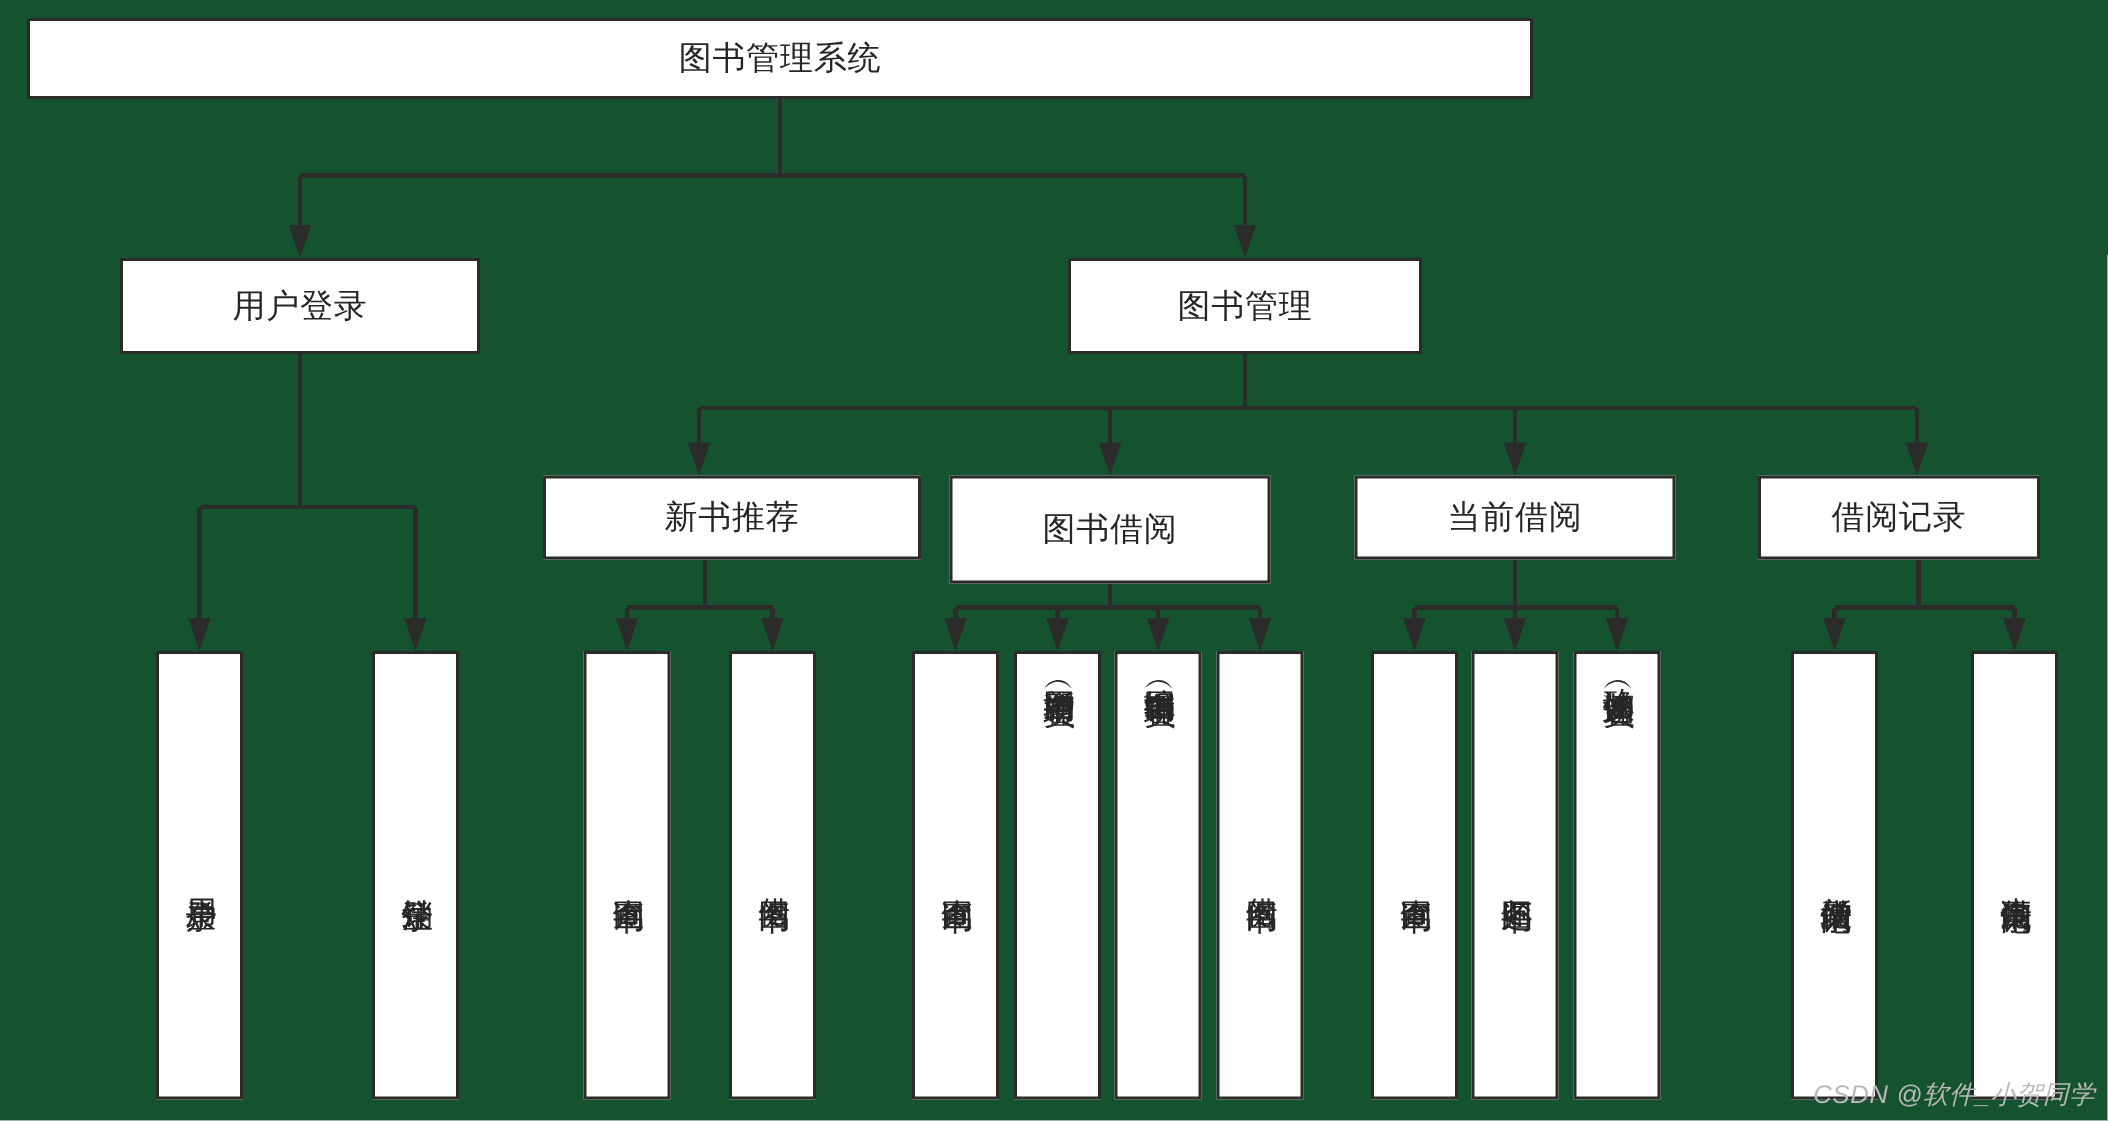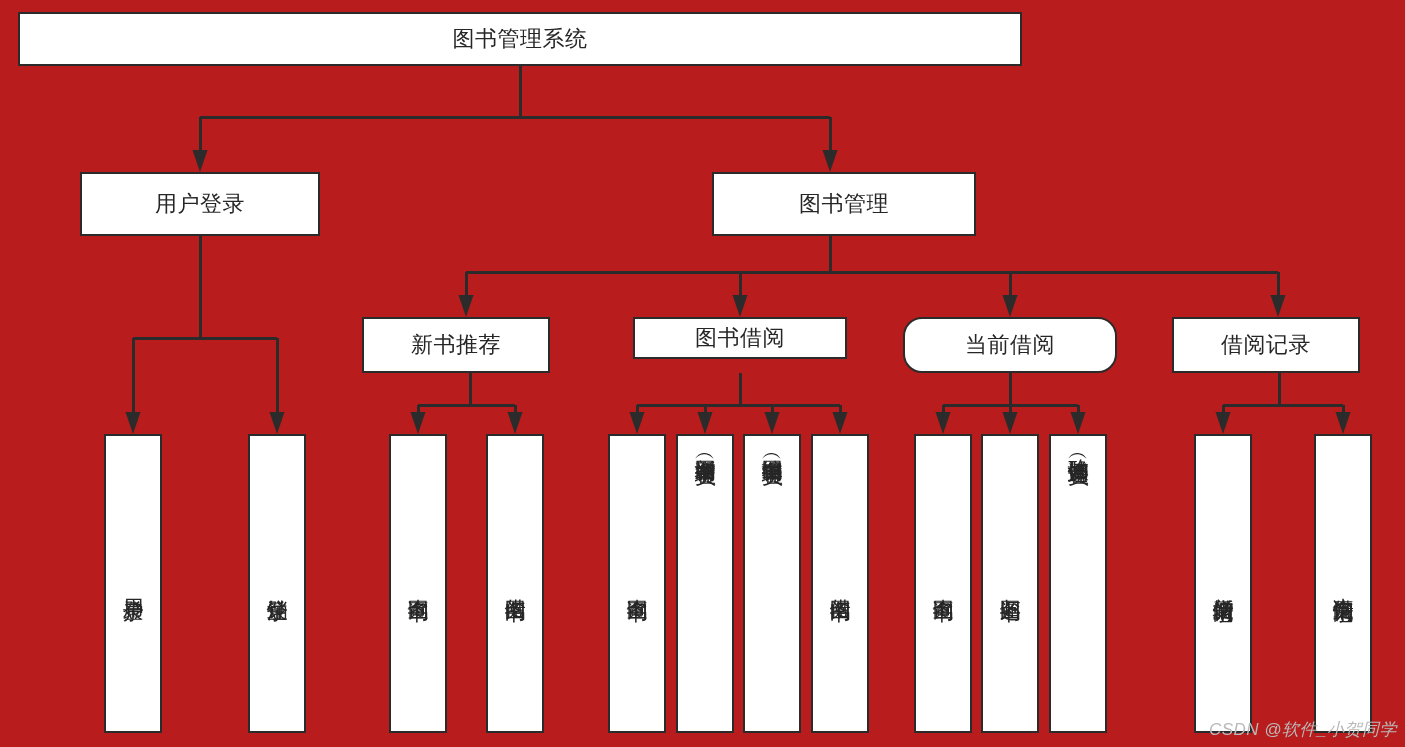--- a/index.html
+++ b/index.html
@@ -8,21 +8,21 @@
     padding: 0;
     background: #ffffff;
   }
   body {
     font-family: "Liberation Sans", "DejaVu Sans", sans-serif;
   }
   #canvas {
     position: relative;
     width: 1405px;
     height: 747px;
-    background: #b91c1c;
+    background: #14532d;
     overflow: hidden;
   }
   #edges {
     position: absolute;
     left: 0;
     top: 0;
     width: 1405px;
     height: 747px;
     pointer-events: none;
   }
@@ -128,31 +128,31 @@
       <polygon points="1335.5,412 1350.5,412 1343,434" fill="#2b2b2b"></polygon>
     </svg>
 
   <div class="node horiz" id="node-root" style="left: 18px; top: 12px; width: 1004px; height: 54px;">
     <span class="label">图书管理系统</span>
   </div>
 
   <div class="node horiz" id="node-l2-0" style="left: 80px; top: 172px; width: 240px; height: 64px;">
     <span class="label">用户登录</span>
   </div>
-  <div class="node horiz" id="node-l2-1" style="left: 712px; top: 172px; width: 264px; height: 64px;">
+  <div class="node horiz" id="node-l2-1" style="left: 712px; top: 172px; width: 236px; height: 64px;">
     <span class="label">图书管理</span>
   </div>
 
-  <div class="node horiz" id="node-l3-0" style="left: 362px; top: 317px; width: 188px; height: 56px;">
+  <div class="node horiz" id="node-l3-0" style="left: 362px; top: 317px; width: 252px; height: 56px;">
     <span class="label">新书推荐</span>
   </div>
-  <div class="node horiz" id="node-l3-1" style="left: 633px; top: 317px; width: 214px; height: 42px;">
+  <div class="node horiz" id="node-l3-1" style="left: 633px; top: 317px; width: 214px; height: 72px;">
     <span class="label">图书借阅</span>
   </div>
-  <div class="node horiz" id="node-l3-2" style="left: 903px; top: 317px; width: 214px; height: 56px; border-radius: 19px;">
+  <div class="node horiz" id="node-l3-2" style="left: 903px; top: 317px; width: 214px; height: 56px;">
     <span class="label">当前借阅</span>
   </div>
   <div class="node horiz" id="node-l3-3" style="left: 1172px; top: 317px; width: 188px; height: 56px;">
     <span class="label">借阅记录</span>
   </div>
 
   <div class="node vert" id="node-leaf-0" style="left: 104px; top: 434px; width: 58px; height: 299px;">
     <span class="label">用户登录</span>
   </div>
   <div class="node vert" id="node-leaf-1" style="left: 248px; top: 434px; width: 58px; height: 299px;">

